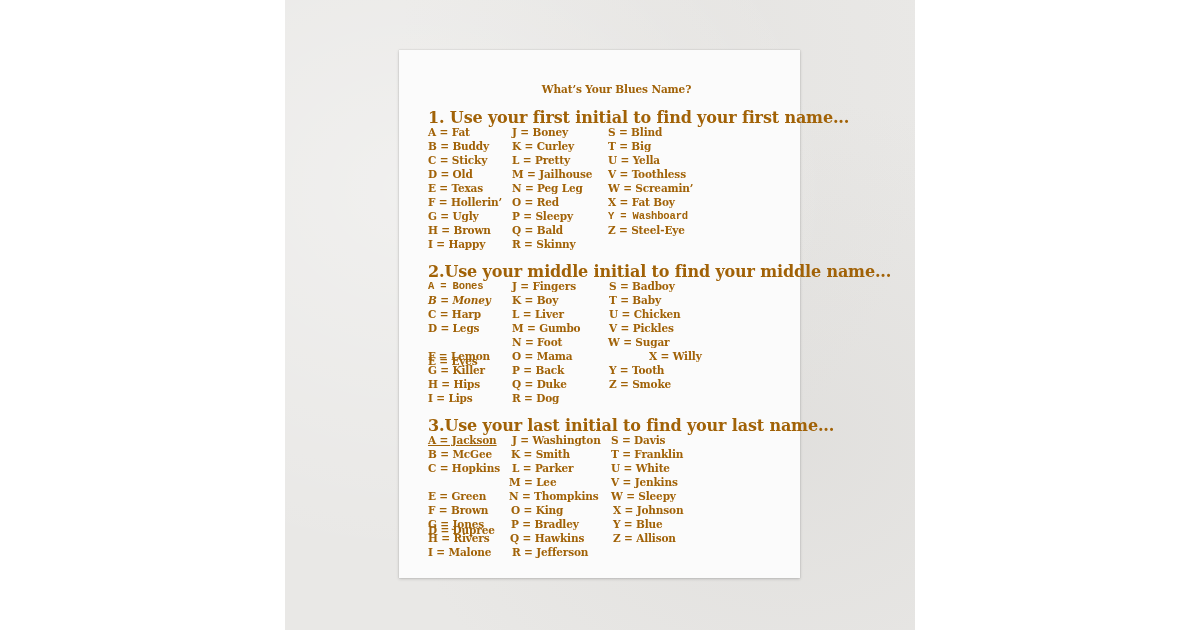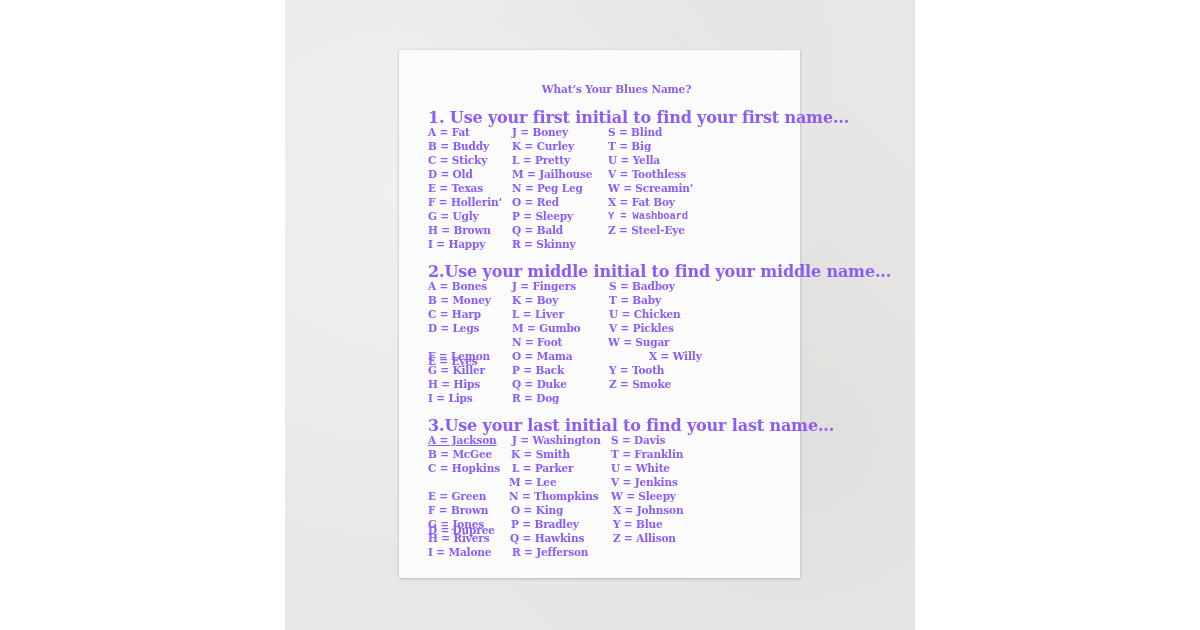--- a/index.html
+++ b/index.html
@@ -25,21 +25,21 @@
     .card {
       position: absolute;
       left: 114px;
       top: 50px;
       width: 401px;
       height: 528px;
       background: #fbfbfb;
       box-shadow: 0 1px 3px rgba(0,0,0,0.18), 0 0 1px rgba(0,0,0,0.2);
       font-family: "DejaVu Serif", serif;
       font-weight: bold;
-      color: #8b5cf6;
+      color: #a16207;
     }
     .title {
       position: absolute;
       left: 0;
       width: 100%;
       top: 33px;
       text-align: center;
       font-size: 10.5px;
       letter-spacing: -0.1px;
       padding-left: 34px;
@@ -106,22 +106,22 @@
         <div class="entry" style="left:180px;top:56px;">W = Screamin’</div>
         <div class="entry" style="left:180px;top:70px;">X = Fat Boy</div>
         <div class="entry" style="left:180px;top:84px;font-family:Liberation Mono, monospace;">Y = Washboard</div>
         <div class="entry" style="left:180px;top:98px;">Z = Steel-Eye</div>
       </div>
     </div>
 
     <div class="section" style="top:215px;">
       <div class="section-heading">2.Use your middle initial to find your middle name...</div>
       <div class="rows">
-        <div class="entry" style="left:0;top:0px;">A = Bones</div>
-        <div class="entry" style="left:0;top:14px;">B = Money</div>
+        <div class="entry" style="left:0;top:0px;font-family:Liberation Mono, monospace;">A = Bones</div>
+        <div class="entry" style="left:0;top:14px;font-style:italic;">B = Money</div>
         <div class="entry" style="left:0;top:28px;">C = Harp</div>
         <div class="entry" style="left:0;top:42px;">D = Legs</div>
         <div class="entry" style="left:0;top:60px;margin-top:15px;">E = Eyes</div>
         <div class="entry" style="left:0;top:70px;">F = Lemon</div>
         <div class="entry" style="left:0;top:84px;">G = Killer</div>
         <div class="entry" style="left:0;top:98px;">H = Hips</div>
         <div class="entry" style="left:0;top:112px;">I = Lips</div>
 
         <div class="entry" style="left:84px;top:0px;">J = Fingers</div>
         <div class="entry" style="left:84px;top:14px;">K = Boy</div>

